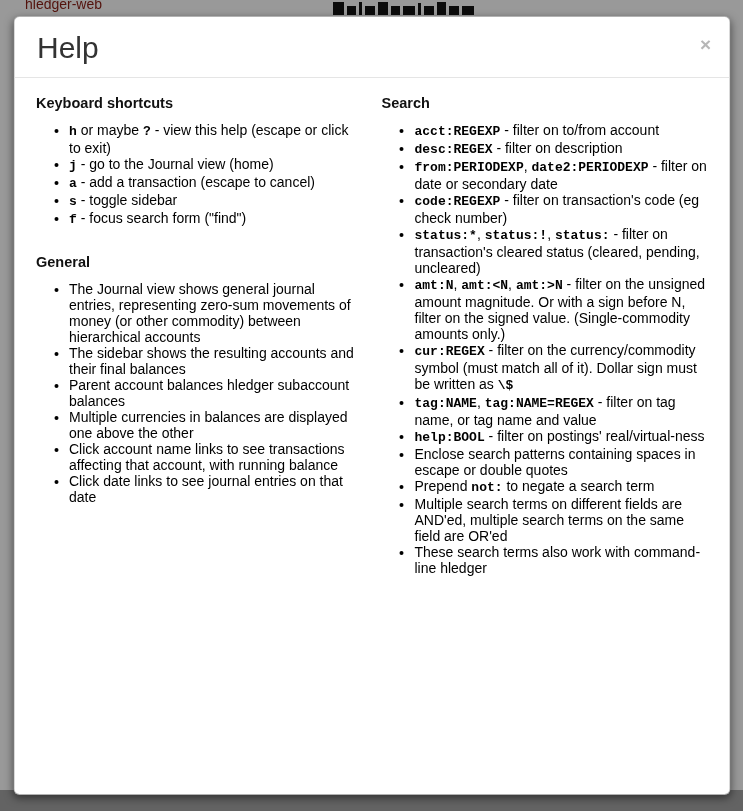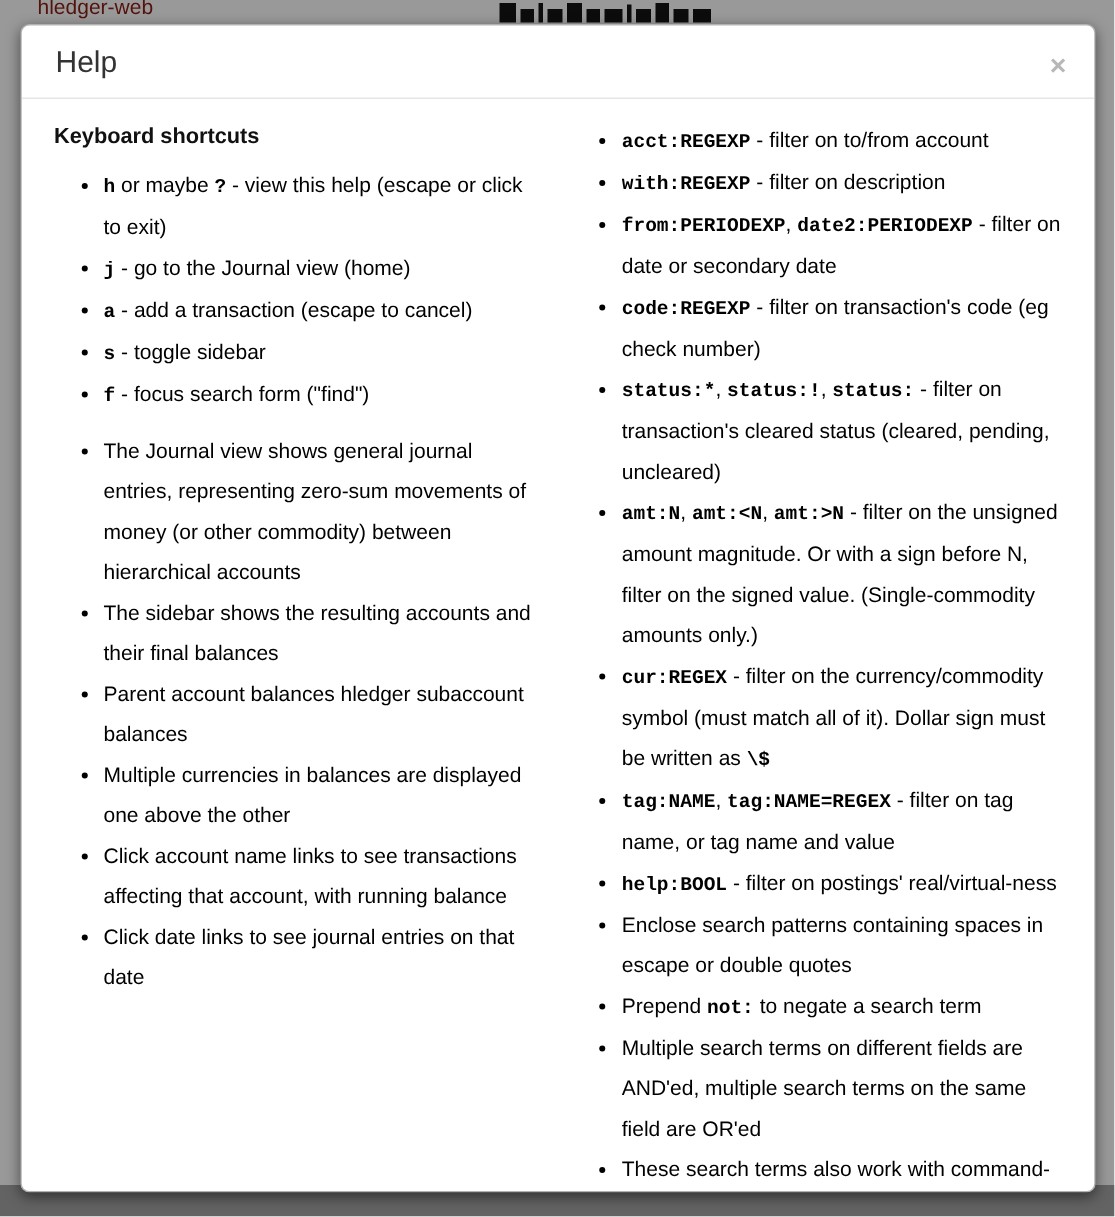--- a/index.html
+++ b/index.html
@@ -44,21 +44,21 @@
     border-radius: 6px;
     box-shadow: 0 3px 9px rgba(0,0,0,0.5);
     z-index: 20;
   }
   .modal-header {
     position: relative;
     padding: 13px 15px 11px 23px;
     border-bottom: 1px solid #e5e5e5;
   }
   .modal-title {
-    font-size: 20px; font-weight: 400; color: #333; line-height: 1.2;
+    font-size: 30px; font-weight: 400; color: #333; line-height: 1.2;
   }
   .close {
     position: absolute; right: 18px; top: 18px;
     background: none; border: 0; padding: 0;
     font-size: 19px; line-height: 1; font-weight: bold;
     color: #b7b7b7; cursor: pointer;
     font-family: "Liberation Sans", sans-serif;
   }
   .modal-body {
     padding: 14px 22px 20px 22px;
@@ -69,21 +69,21 @@
   .col h4 {
     font-size: 14.5px; font-weight: bold; color: #111;
     margin: 26px 0 11px 0;
   }
   .col h4:first-child { margin-top: 3px; }
   .col ul {
     margin: 0 0 10px 0; padding-left: 33px;
     list-style: disc;
   }
   .col li {
-    font-size: 14px; line-height: 27px; color: #000;
+    font-size: 14px; line-height: 16px; color: #000;
     margin: 0; padding: 0;
   }
   .col code {
     font-family: "Liberation Mono", "DejaVu Sans Mono", monospace;
     font-weight: bold; font-size: 13px; color: #000;
     background: none; padding: 0;
   }
 </style>
 </head>
 <body>
@@ -117,33 +117,35 @@
   <div class="modal-body">
     <div class="col">
       <h4>Keyboard shortcuts</h4>
       <ul>
           <li><code>h</code> or maybe <code>?</code> - view this help (escape or click to exit)</li>
           <li><code>j</code> - go to the Journal view (home)</li>
           <li><code>a</code> - add a transaction (escape to cancel)</li>
           <li><code>s</code> - toggle sidebar</li>
           <li><code>f</code> - focus search form ("find")</li>
         </ul>
+      <h4>General</h4>
       <ul>
           <li>The Journal view shows general journal entries, representing zero-sum movements of money (or other commodity) between hierarchical accounts</li>
           <li>The sidebar shows the resulting accounts and their final balances</li>
           <li>Parent account balances hledger subaccount balances</li>
           <li>Multiple currencies in balances are displayed one above the other</li>
           <li>Click account name links to see transactions affecting that account, with running balance</li>
           <li>Click date links to see journal entries on that date</li>
         </ul>
     </div>
     <div class="col">
+      <h4>Search</h4>
       <ul>
           <li><code>acct:REGEXP</code> - filter on to/from account</li>
-          <li><code>with:REGEXP</code> - filter on description</li>
+          <li><code>desc:REGEX</code> - filter on description</li>
           <li><code>from:PERIODEXP</code>, <code>date2:PERIODEXP</code> - filter on date or secondary date</li>
           <li><code>code:REGEXP</code> - filter on transaction's code (eg check number)</li>
           <li><code>status:*</code>, <code>status:!</code>, <code>status:</code> - filter on transaction's cleared status (cleared, pending, uncleared)</li>
           <li><code>amt:N</code>, <code>amt:&lt;N</code>, <code>amt:&gt;N</code> - filter on the unsigned amount magnitude. Or with a sign before N, filter on the signed value. (Single-commodity amounts only.)</li>
           <li><code>cur:REGEX</code> - filter on the currency/commodity symbol (must match all of it). Dollar sign must be written as <code>\$</code></li>
           <li><code>tag:NAME</code>, <code>tag:NAME=REGEX</code> - filter on tag name, or tag name and value</li>
           <li><code>help:BOOL</code> - filter on postings' real/virtual-ness</li>
           <li>Enclose search patterns containing spaces in escape or double quotes</li>
           <li>Prepend <code>not:</code> to negate a search term</li>
           <li>Multiple search terms on different fields are AND'ed, multiple search terms on the same field are OR'ed</li>

